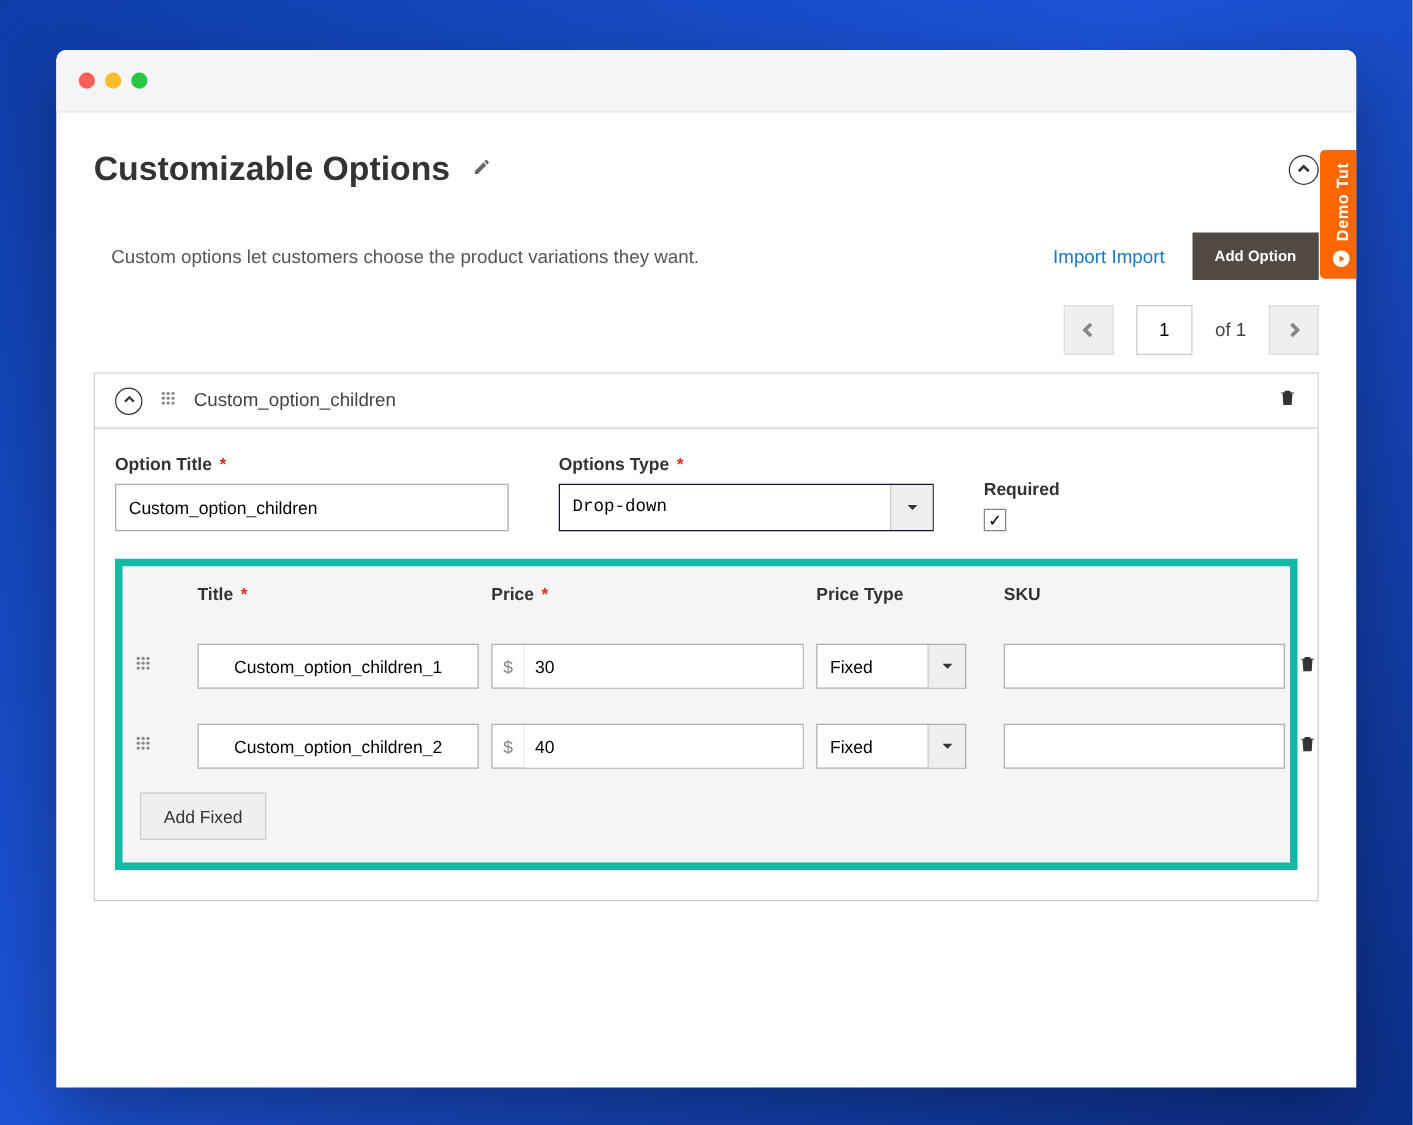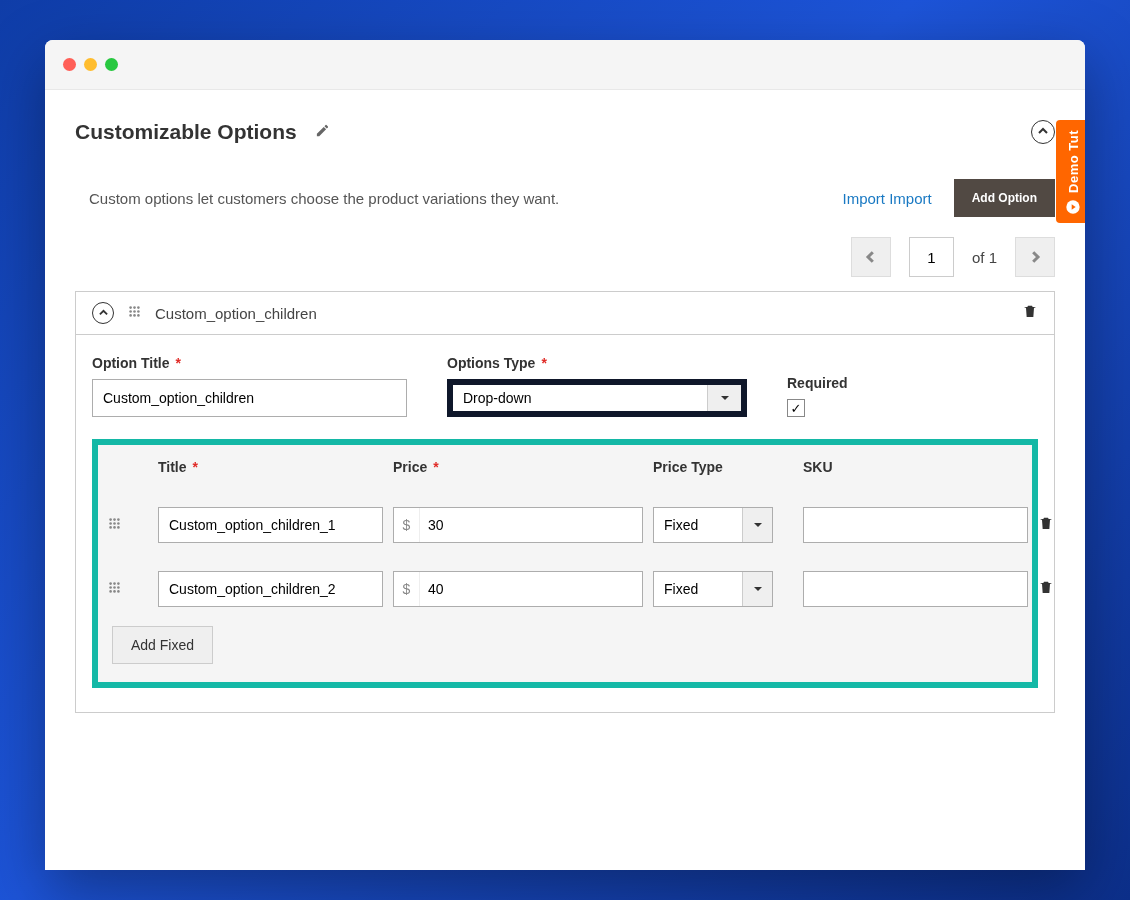--- a/index.html
+++ b/index.html
@@ -43,21 +43,21 @@
   }
 
   .section-header {
     display: flex;
     align-items: center;
     justify-content: space-between;
     margin-bottom: 35px;
   }
   .section-title-wrap { display: flex; align-items: center; gap: 18px; }
   .section-title {
-    font-size: 21px;
+    font-size: 27px;
     font-weight: 600;
     color: #333;
   }
   .pencil-icon svg { width: 15px; height: 15px; fill: #666; }
   .collapse-chevron {
     width: 24px; height: 24px; border: 1.5px solid #333; border-radius: 50%;
     display: flex; align-items: center; justify-content: center;
   }
   .collapse-chevron svg { width: 10px; height: 10px; stroke: #333; stroke-width: 2; fill: none; }
 
@@ -113,21 +113,21 @@
   .field-row { display: flex; gap: 40px; align-items: flex-end; margin-bottom: 22px; flex-wrap: wrap; }
   .field { display: flex; flex-direction: column; gap: 8px; }
   .field-label { font-size: 14px; font-weight: 600; color: #333; }
   .req { color: #e02b27; margin-left: 6px; }
   .text-input {
     height: 38px; border: 1px solid #adadad; padding: 0 10px; font-size: 14px;
     background: #fff;
   }
   .field.title .text-input { width: 315px; }
   .select-wrap {
-    display: flex; width: 300px; height: 38px; border: 6px solid #0f172a; background: #fff;
+    display: flex; width: 300px; height: 38px; border: 1px solid #0f172a; background: #fff; font-family: Liberation Mono, monospace;
   }
   .select-wrap .select-text {
     flex: 1; padding: 0 10px; display: flex; align-items: center; font-size: 14px;
   }
   .select-caret {
     width: 34px; background: #efefef; border-left: 1px solid #ccc;
     display: flex; align-items: center; justify-content: center;
   }
   .select-caret svg { width: 8px; height: 8px; fill: #333; }
   .checkbox {
@@ -145,21 +145,21 @@
     display: grid;
     grid-template-columns: 40px 225px 250px 140px 225px 50px;
     gap: 10px;
     align-items: center;
     padding: 14px 10px;
   }
   .vt-head { padding-bottom: 18px; }
   .vt-head .th { font-size: 14px; font-weight: 600; color: #333; }
 
   .vt-row .drag-cell svg { width: 13px; height: 13px; fill: #888; }
-  .vt-row .text-input { width: 100%; height: 36px; }
+  .vt-row .text-input { width: 100%; height: 36px; text-align: center; }
   .price-wrap {
     display: flex; width: 100%; height: 36px; border: 1px solid #adadad; background: #fff;
   }
   .price-prefix {
     width: 26px; display: flex; align-items: center; justify-content: center;
     color: #888; font-size: 14px; border-right: 1px solid #eee;
   }
   .price-input {
     flex: 1; border: none; padding: 0 8px; font-size: 14px; outline: none;
   }

